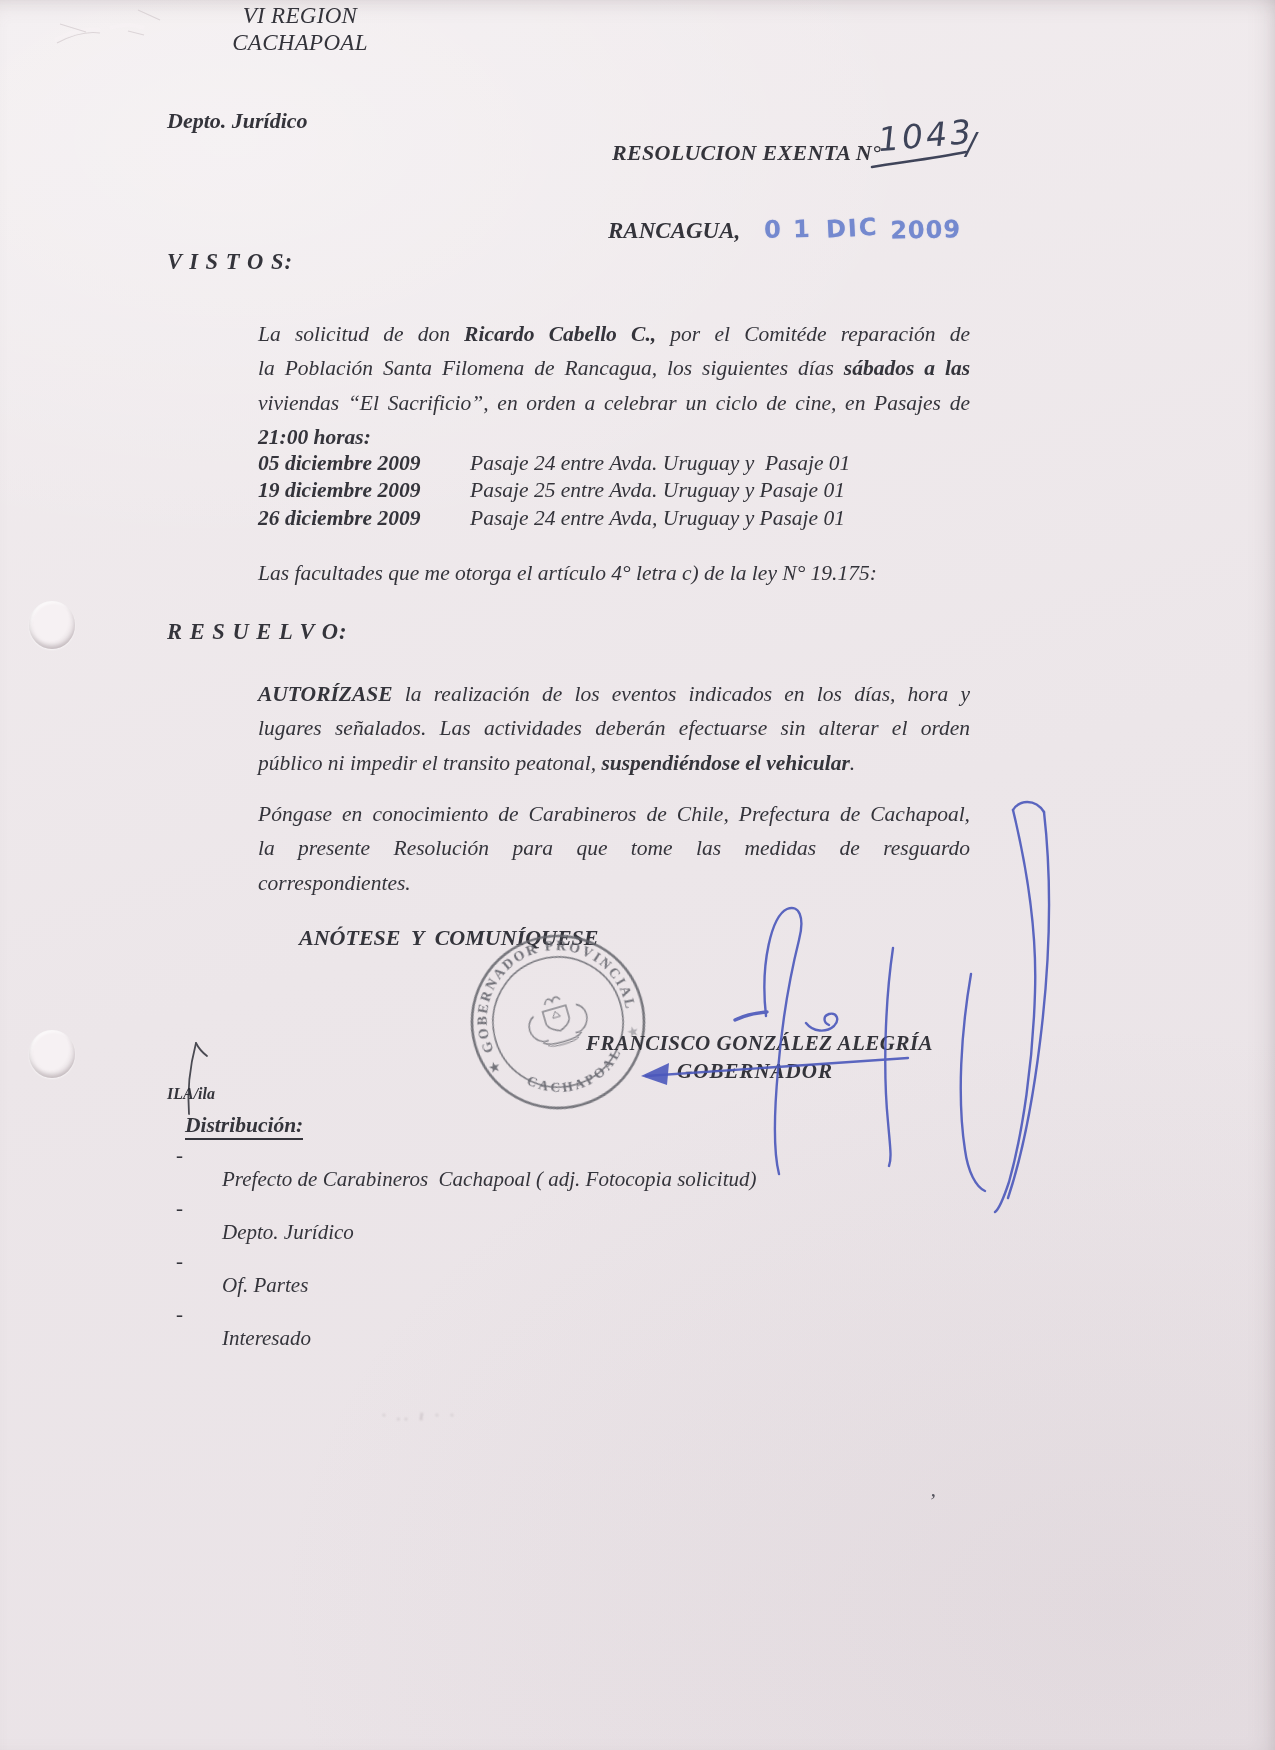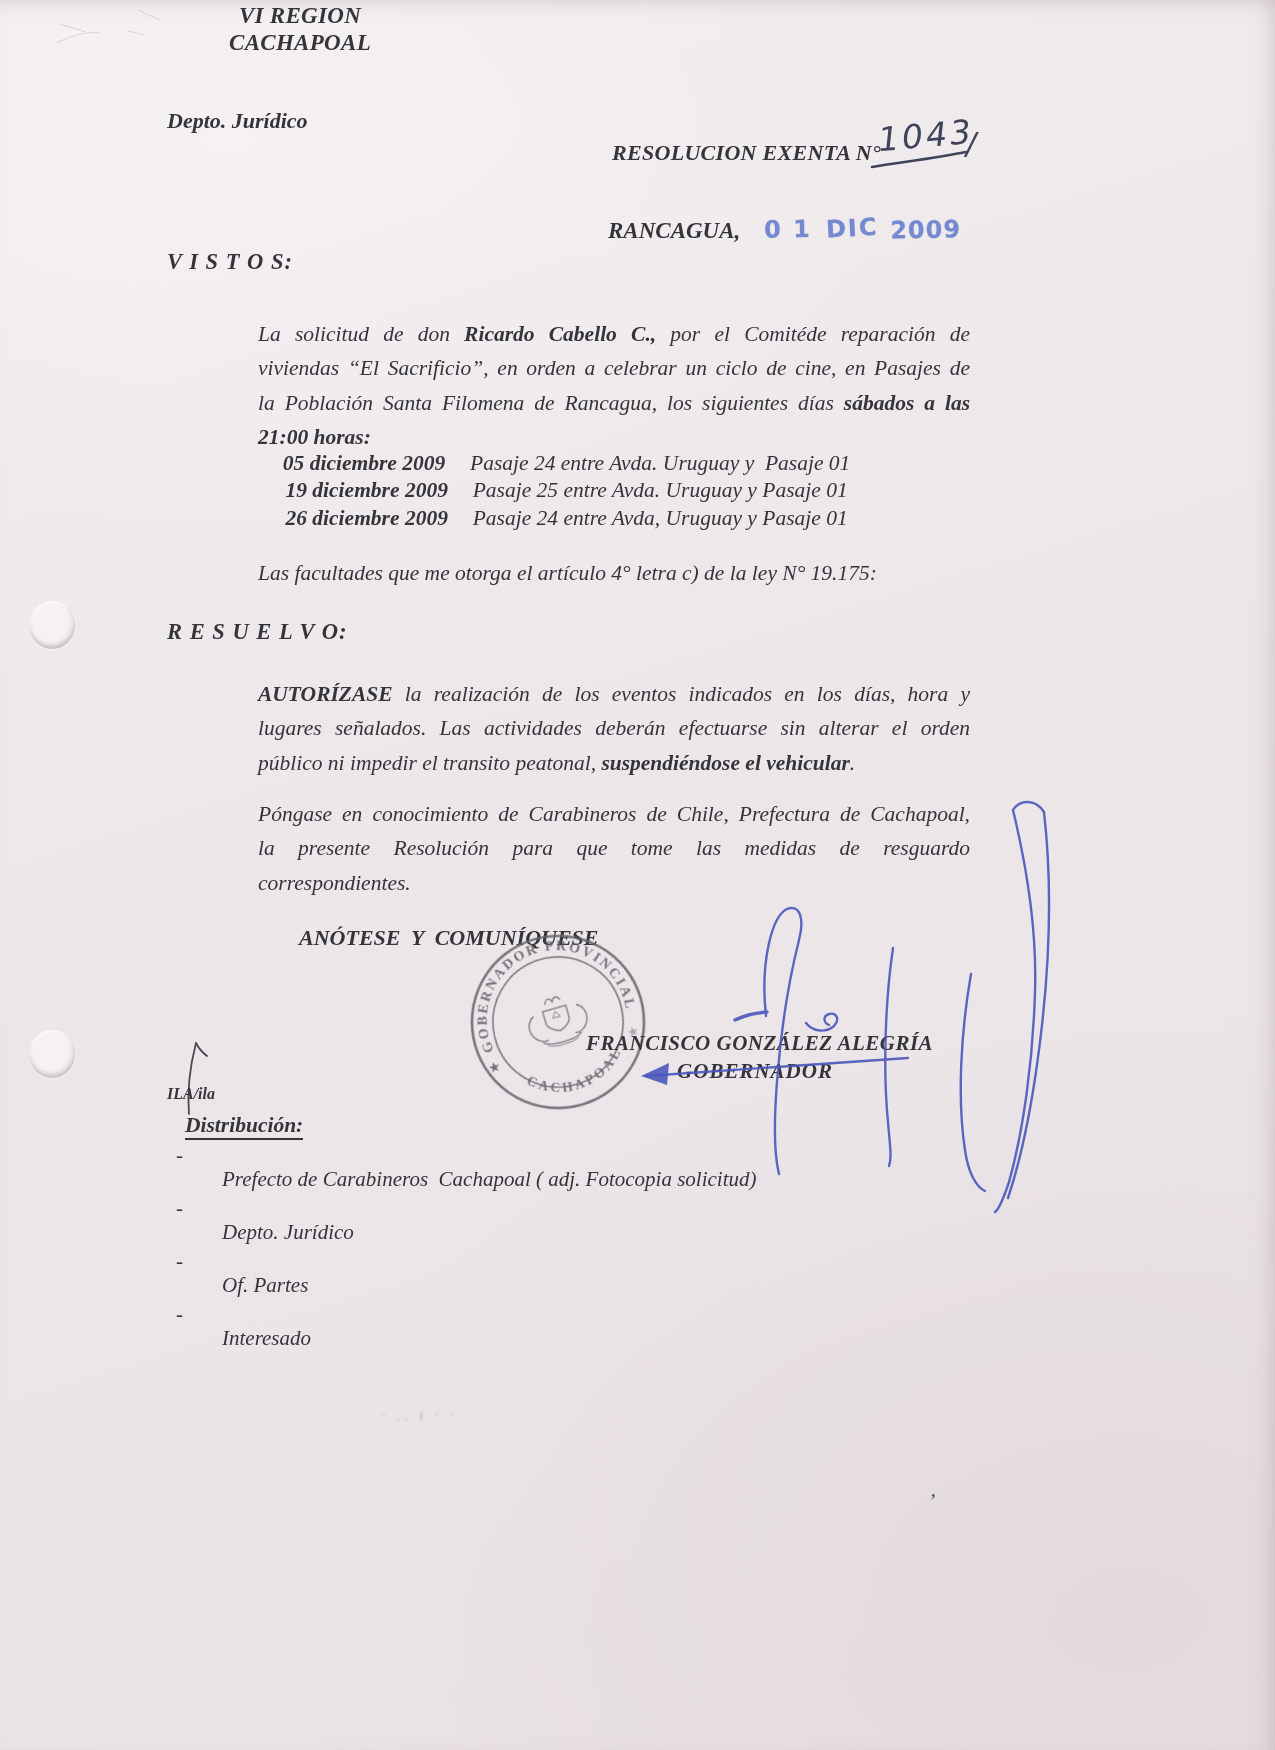--- a/index.html
+++ b/index.html
@@ -14,21 +14,21 @@
     background:
       radial-gradient(1200px 700px at 18% 8%, rgba(255,255,255,.30), transparent 60%),
       radial-gradient(1300px 900px at 88% 92%, rgba(178,162,170,.14), transparent 65%),
       linear-gradient(163deg, #f2edef 0%, #ece6e9 50%, #e9e2e6 100%);
     box-shadow: inset -16px 0 28px -20px rgba(118,102,110,.38),
                 inset 0 16px 26px -20px rgba(118,102,110,.30);
   }
   .abs { position: absolute; }
   .b { font-weight: bold; }
   .pre { white-space: pre; margin-top: 24px; }
-  .headblock { text-align: center; font-weight: bold; font-size: 23px; line-height: 27px; letter-spacing: .3px; }
+  .headblock { text-align: center; font-weight: normal; font-size: 23px; line-height: 27px; letter-spacing: .3px; }
   .doc-text { font-size: 21.5px; }
   .para { width: 712px; font-size: 21.5px; }
   .para .ln { line-height: 27.3px; height: 27.3px; overflow: visible; margin-top: 7px; }
   .jl { text-align: justify; text-align-last: justify; }
   .heading-spaced { font-weight: bold; font-size: 22.5px; letter-spacing: 1px; }
   .res-title { font-weight: bold; font-size: 22px; letter-spacing: .3px; }
   .hand {
     font-family: "DejaVu Sans", sans-serif;
     font-style: italic;
     color: #3e4459;
@@ -85,26 +85,26 @@
 
   <div class="abs b" style="left:608px; top:218px; font-size:23px;">RANCAGUA,</div>
   <div class="abs datestamp" style="left:764px; top:214px;">
     <span class="day">0 1</span><span class="mon">DIC</span><span class="yr">2009</span>
   </div>
 
   <div class="abs heading-spaced" style="left:167px; top:249px;">V I S T O S:</div>
 
   <div class="abs para" style="left:258px; top:314px;">
     <div class="ln jl"><span>La solicitud de don </span><span class="b">Ricardo Cabello C.,</span><span> por el Comitéde reparación de</span></div>
+    <div class="ln jl"><span>la Población Santa Filomena de Rancagua,  los siguientes días </span><span class="b">sábados a las</span></div>
     <div class="ln jl"><span>viviendas “El Sacrificio”, en orden a celebrar un ciclo de cine,  en Pasajes de</span></div>
-    <div class="ln jl"><span>la Población Santa Filomena de Rancagua,  los siguientes días </span><span class="b">sábados a las</span></div>
     <div class="ln b"><span>21:00 horas:</span></div>
   </div>
 
-  <div class="abs" style="left:258px; top:450px;text-align:center;">
+  <div class="abs" style="left:258px; top:450px;">
     <div class="schedule-row"><span class="d">05 diciembre 2009</span><span>Pasaje 24 entre Avda. Uruguay y  Pasaje 01</span></div>
     <div class="schedule-row"><span class="d">19 diciembre 2009</span><span>Pasaje 25 entre Avda. Uruguay y Pasaje 01</span></div>
     <div class="schedule-row"><span class="d">26 diciembre 2009</span><span>Pasaje 24 entre Avda, Uruguay y Pasaje 01</span></div>
   </div>
 
   <div class="abs doc-text" style="left:258px; top:561px;">Las facultades que me otorga el artículo 4° letra c) de la ley N° 19.175:</div>
 
   <div class="abs heading-spaced" style="left:167px; top:619px;">R E S U E L V O:</div>
 
   <div class="abs para" style="left:258px; top:674px;">

